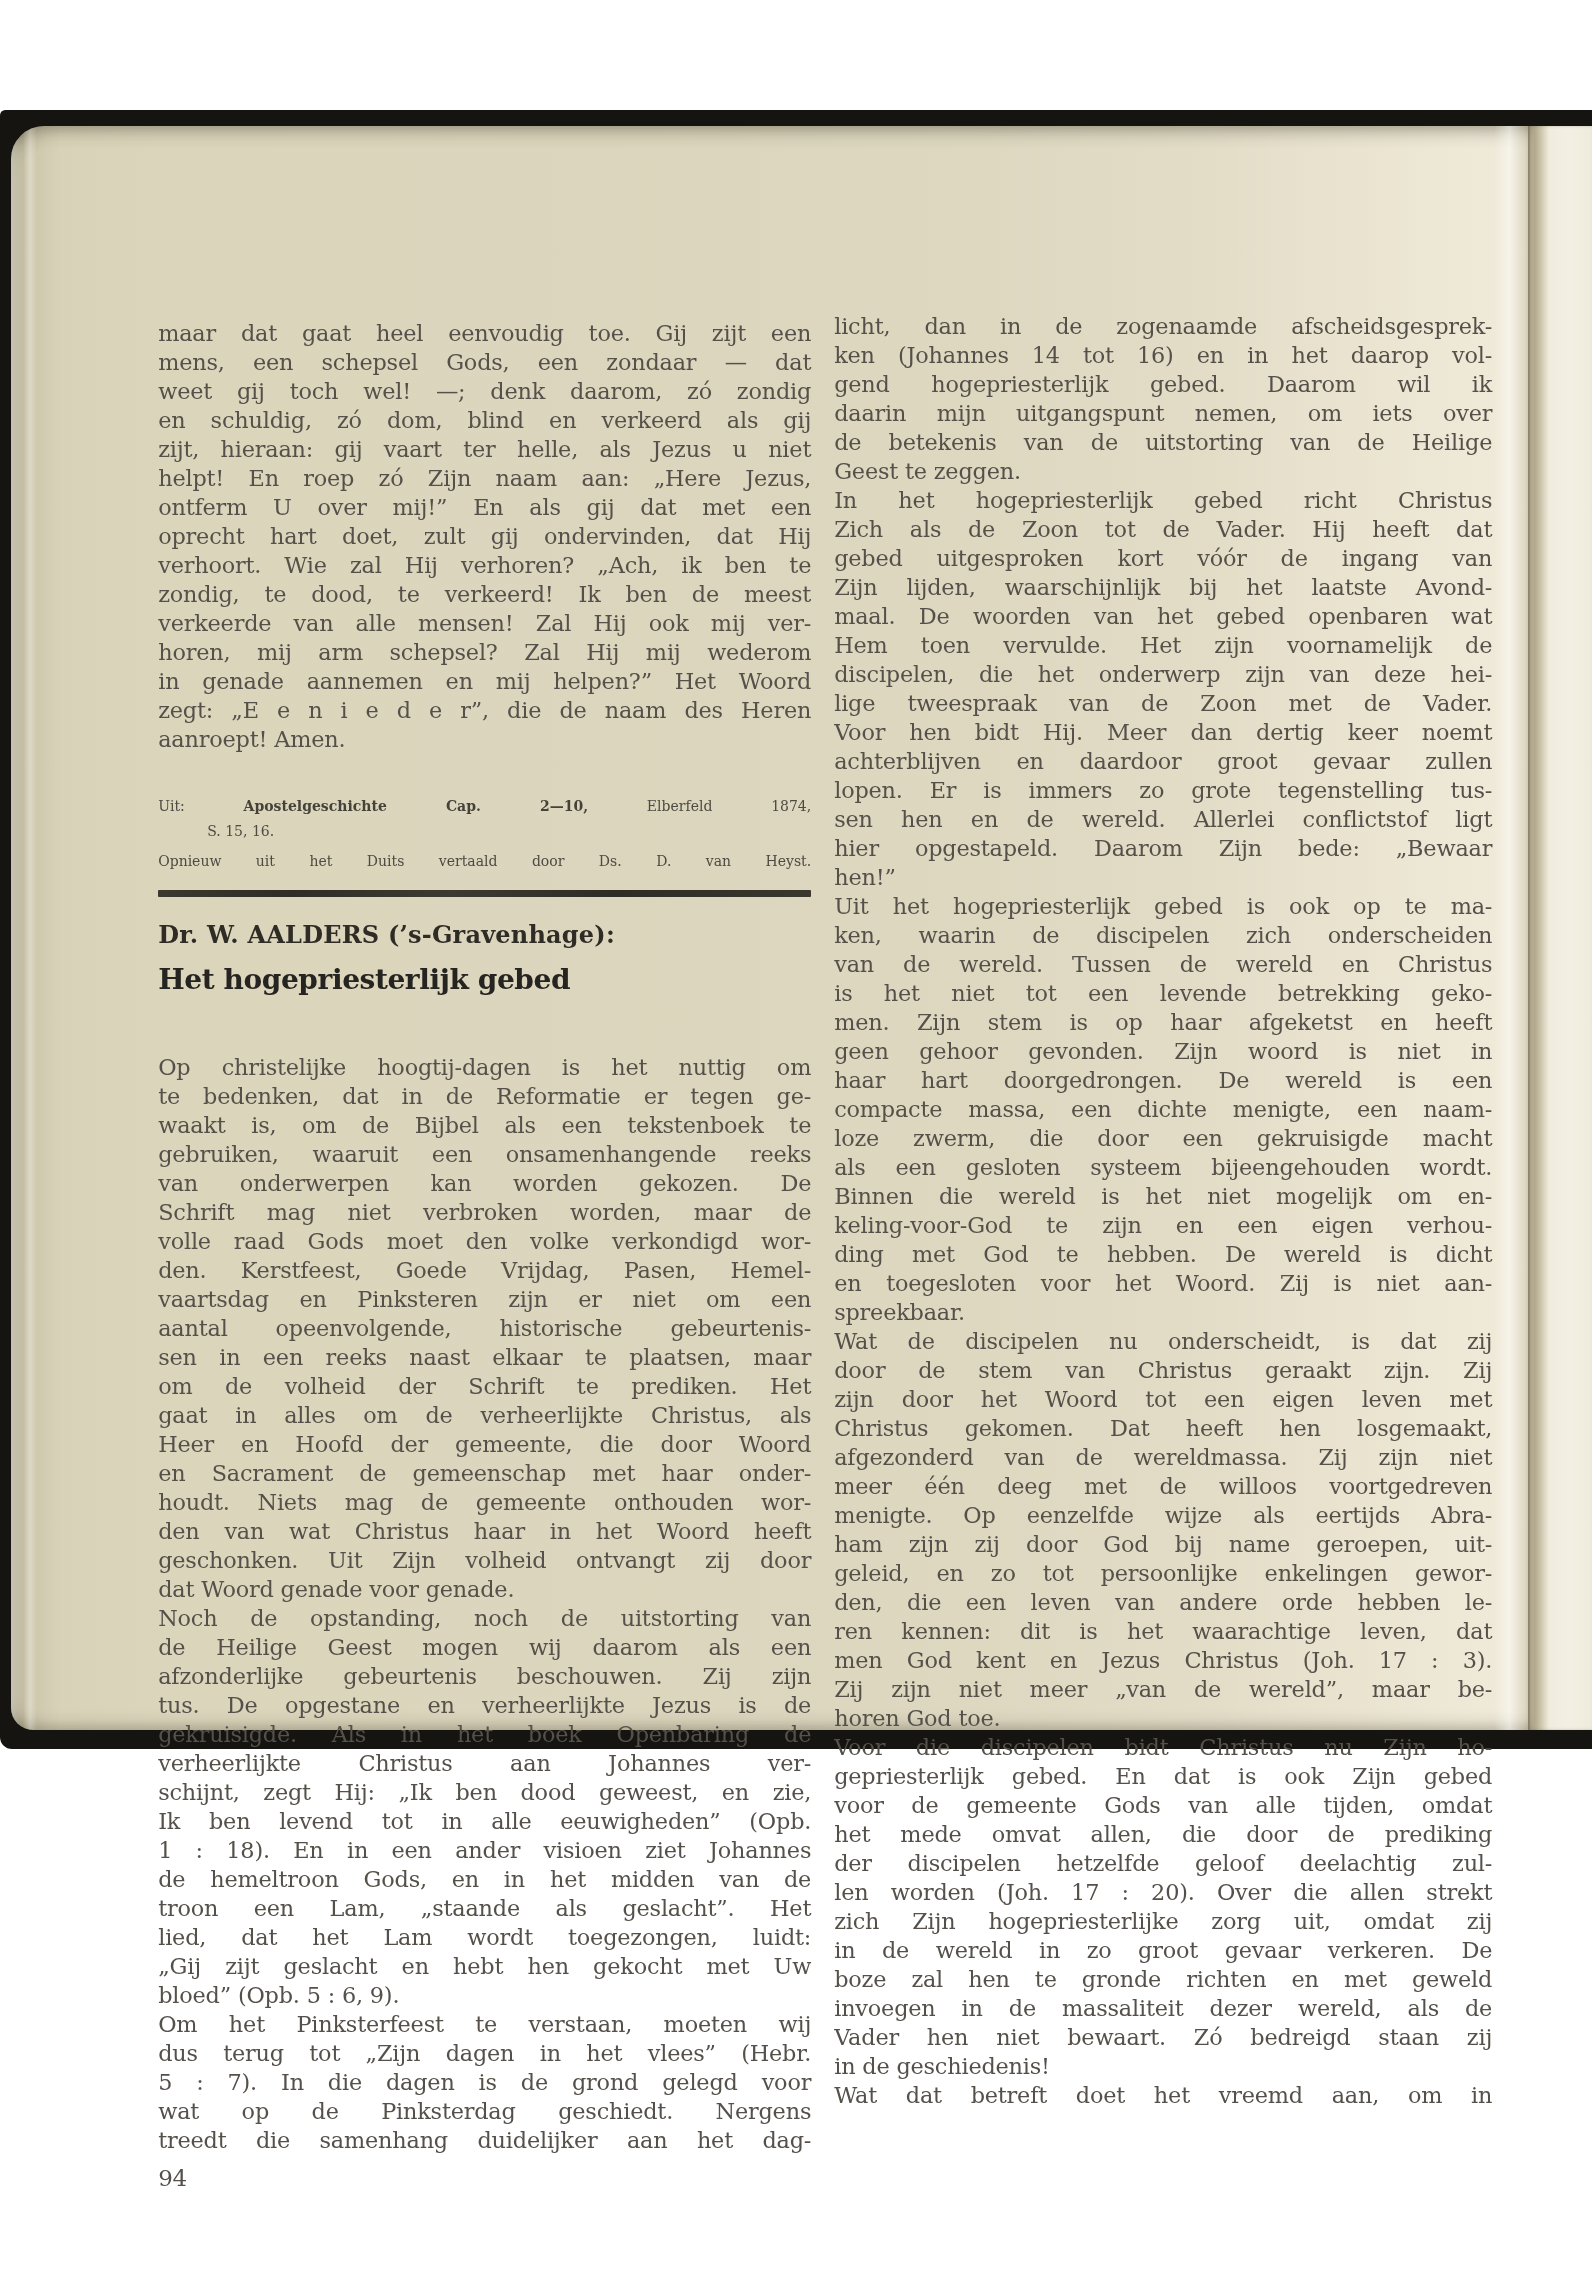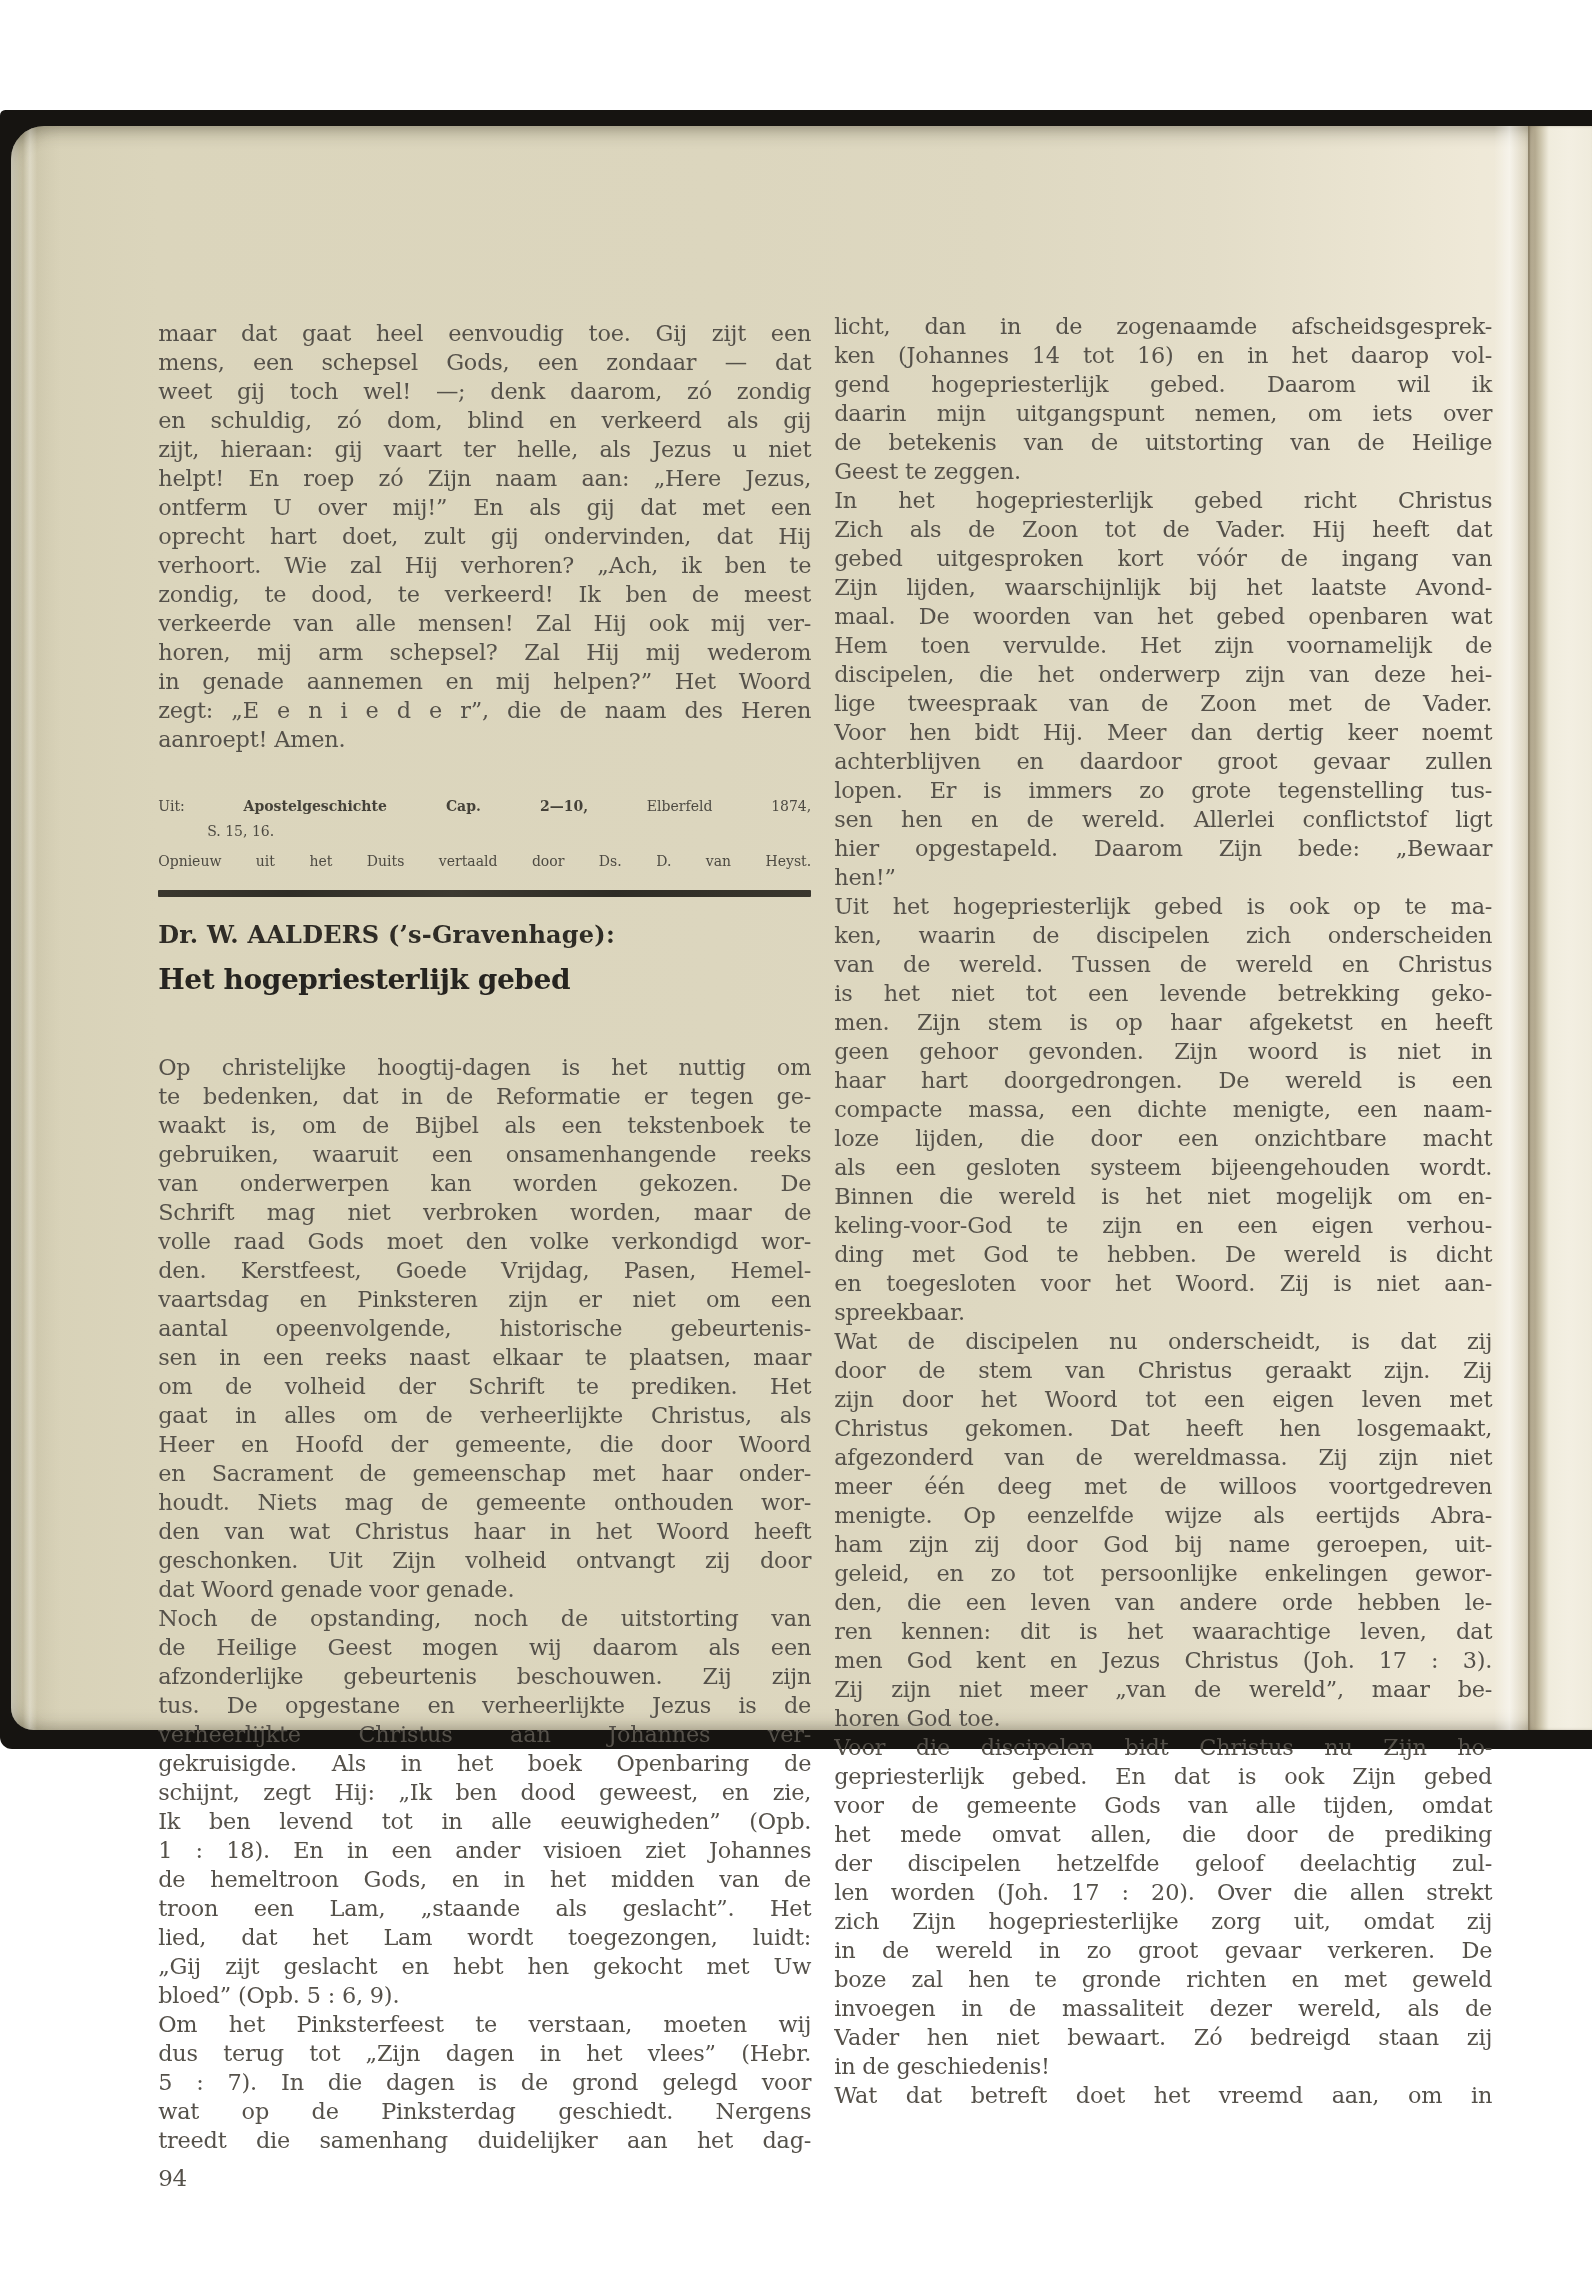--- a/index.html
+++ b/index.html
@@ -175,22 +175,22 @@
             <div class="line">houdt. Niets mag de gemeente onthouden wor-</div>
             <div class="line">den van wat Christus haar in het Woord heeft</div>
             <div class="line">geschonken. Uit Zijn volheid ontvangt zij door</div>
             <div class="line lastline">dat Woord genade voor genade.</div>
           </div>
           <div class="para">
             <div class="line">Noch de opstanding, noch de uitstorting van</div>
             <div class="line">de Heilige Geest mogen wij daarom als een</div>
             <div class="line">afzonderlijke gebeurtenis beschouwen. Zij zijn</div>
             <div class="line">tus. De opgestane en verheerlijkte Jezus is de</div>
+            <div class="line">gekruisigde. Als in het boek Openbaring de</div>
             <div class="line">verheerlijkte Christus aan Johannes ver-</div>
-            <div class="line">gekruisigde. Als in het boek Openbaring de</div>
             <div class="line">schijnt, zegt Hij: „Ik ben dood geweest, en zie,</div>
             <div class="line">Ik ben levend tot in alle eeuwigheden” (Opb.</div>
             <div class="line">1 : 18). En in een ander visioen ziet Johannes</div>
             <div class="line">de hemeltroon Gods, en in het midden van de</div>
             <div class="line">troon een Lam, „staande als geslacht”. Het</div>
             <div class="line">lied, dat het Lam wordt toegezongen, luidt:</div>
             <div class="line">„Gij zijt geslacht en hebt hen gekocht met Uw</div>
             <div class="line lastline">bloed” (Opb. 5 : 6, 9).</div>
           </div>
           <div class="para">
@@ -233,21 +233,21 @@
           </div>
           <div class="para">
             <div class="line">Uit het hogepriesterlijk gebed is ook op te ma-</div>
             <div class="line">ken, waarin de discipelen zich onderscheiden</div>
             <div class="line">van de wereld. Tussen de wereld en Christus</div>
             <div class="line">is het niet tot een levende betrekking geko-</div>
             <div class="line">men. Zijn stem is op haar afgeketst en heeft</div>
             <div class="line">geen gehoor gevonden. Zijn woord is niet in</div>
             <div class="line">haar hart doorgedrongen. De wereld is een</div>
             <div class="line">compacte massa, een dichte menigte, een naam-</div>
-            <div class="line">loze lijden, die door een onzichtbare macht</div>
+            <div class="line">loze zwerm, die door een gekruisigde macht</div>
             <div class="line">als een gesloten systeem bijeengehouden wordt.</div>
             <div class="line">Binnen die wereld is het niet mogelijk om en-</div>
             <div class="line">keling-voor-God te zijn en een eigen verhou-</div>
             <div class="line">ding met God te hebben. De wereld is dicht</div>
             <div class="line">en toegesloten voor het Woord. Zij is niet aan-</div>
             <div class="line lastline">spreekbaar.</div>
           </div>
           <div class="para">
             <div class="line">Wat de discipelen nu onderscheidt, is dat zij</div>
             <div class="line">door de stem van Christus geraakt zijn. Zij</div>

